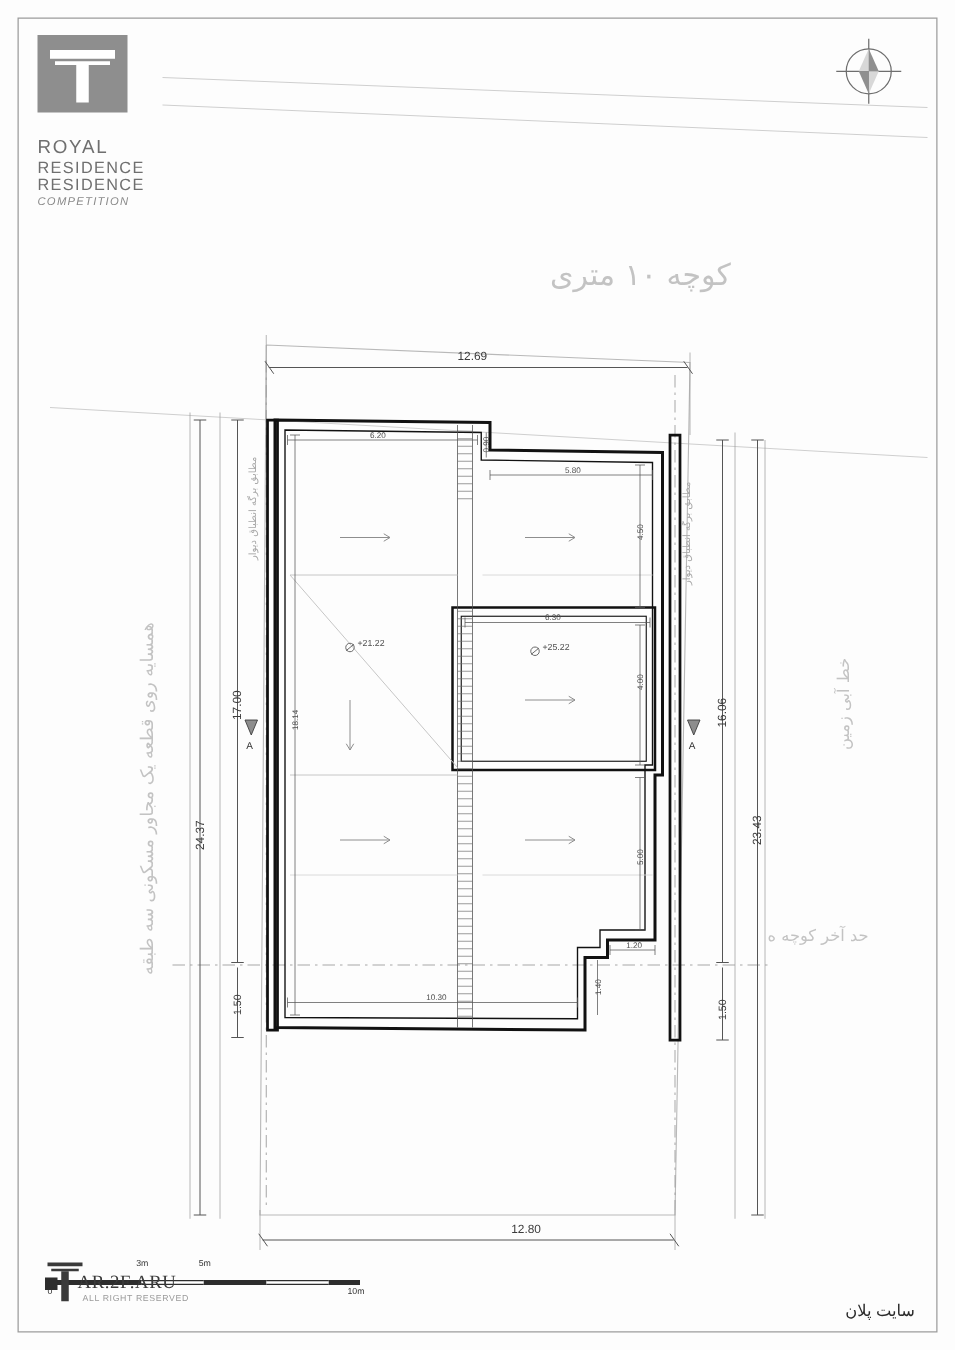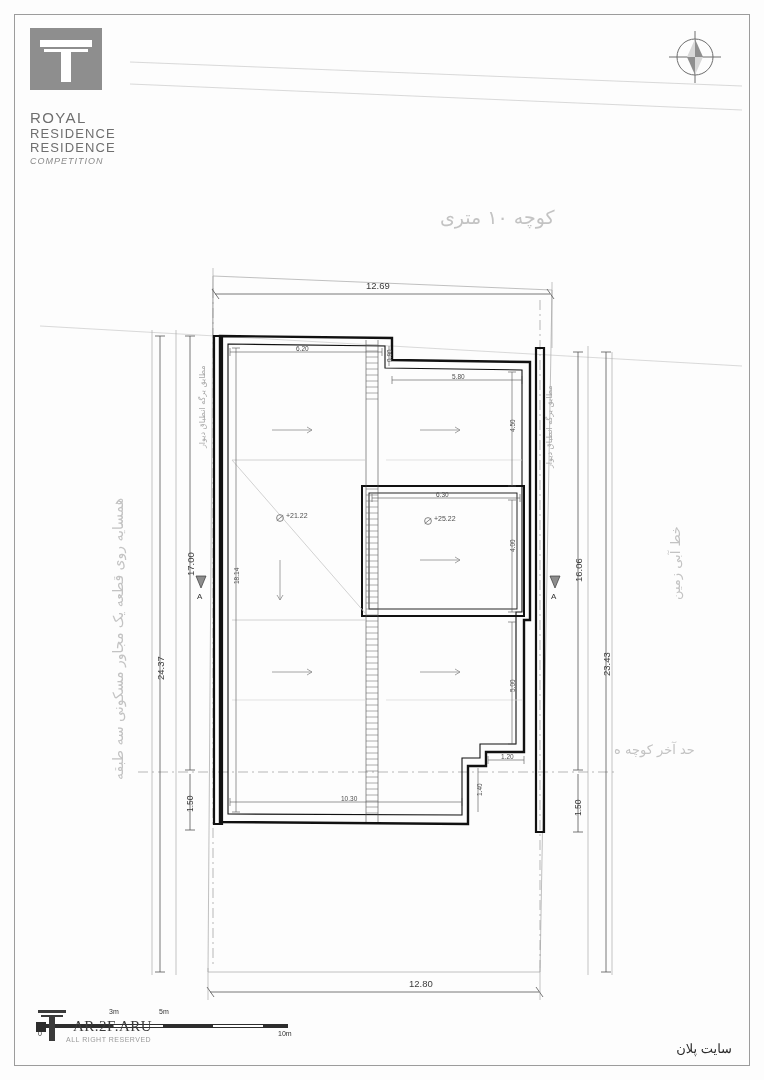--- a/index.html
+++ b/index.html
@@ -163,21 +163,20 @@
     left: 0; top: 0;
     width: 34px; height: 40px;
   }
   .footer-name {
     position: absolute;
     left: 26px; top: 12px;
     font-size: 15px;
     letter-spacing: 0.5px;
     color: #3a3a3a;
     font-family: "Liberation Serif", serif;
-    margin-left: 11px;
   }
   .footer-copy {
     position: absolute;
     left: 30px; top: 30px;
     font-size: 7px;
     letter-spacing: 0.5px;
     color: #9a9a9a;
   }
   .sec-mark {
     position: absolute;
@@ -462,21 +461,21 @@
       </g>
 
       <g fill="#8d8d8d" stroke="#3a3a3a" stroke-width="0.7">
         <polygon points="196,576 206,576 201,588"></polygon>
         <polygon points="550,576 560,576 555,588"></polygon>
       </g>
 
     </svg>
   </div>
 
-  <div class="fa" style="left:440px; top:206px; font-size:19px;text-align:right;">کوچه ۱۰ متری</div>
+  <div class="fa" style="left:440px; top:206px; font-size:24px;text-align:right;">کوچه ۱۰ متری</div>
 
   <div class="fa vert" style="left:110px; top:780px; font-size:14px; transform: rotate(-90deg);">همسایه روی قطعه یک مجاور مسکونی سه طبقه</div>
 
   <div class="fa vert" style="left:668px; top:600px; font-size:13px; transform: rotate(-90deg);">خط آبی زمین</div>
   <div class="fa" style="left:614px; top:742px; font-size:13px;">حد آخر کوچه ه</div>
 
   <div class="fa vert" style="left:198px; top:448px; font-size:8px; color:#a8a8a8; transform: rotate(-90deg);">مطابق برگه انطباق دیوار</div>
   <div class="fa vert" style="left:545px; top:468px; font-size:8px; color:#a8a8a8; transform: rotate(-90deg);">مطابق برگه انطباق دیوار</div>
 
   <div class="dim" style="left:366px; top:280px;">12.69</div>

